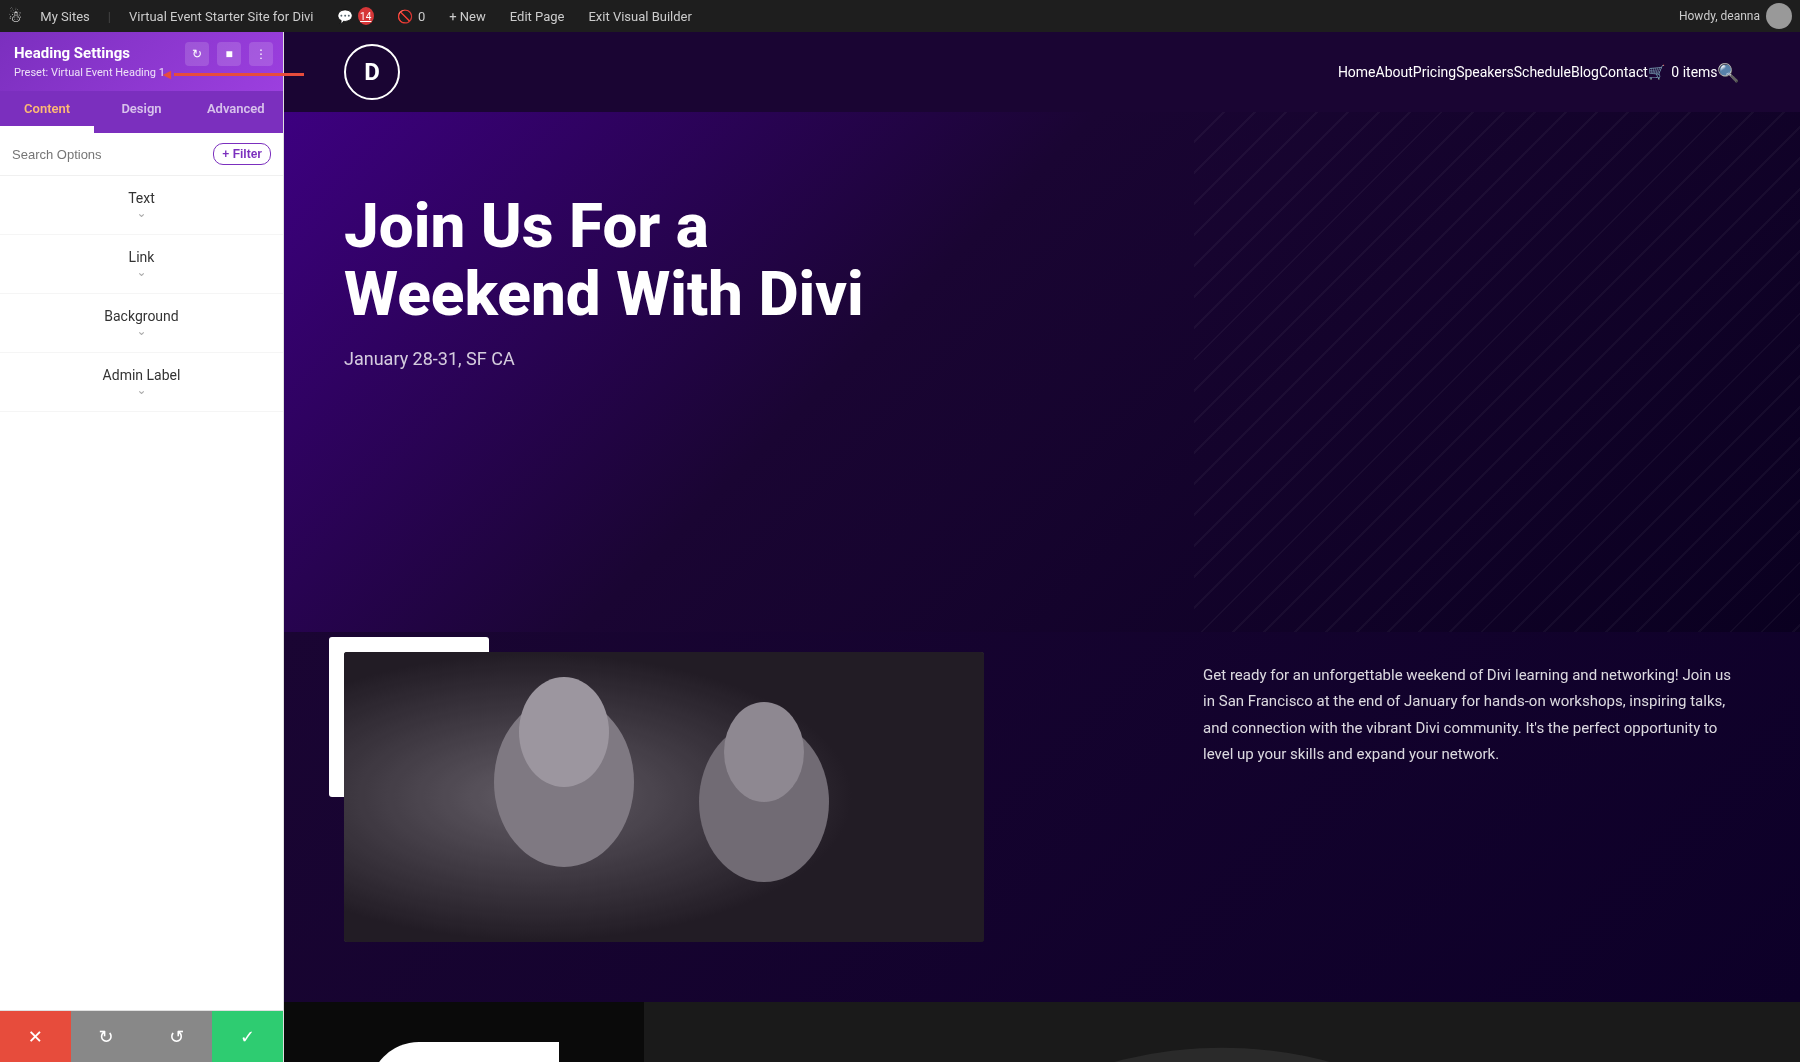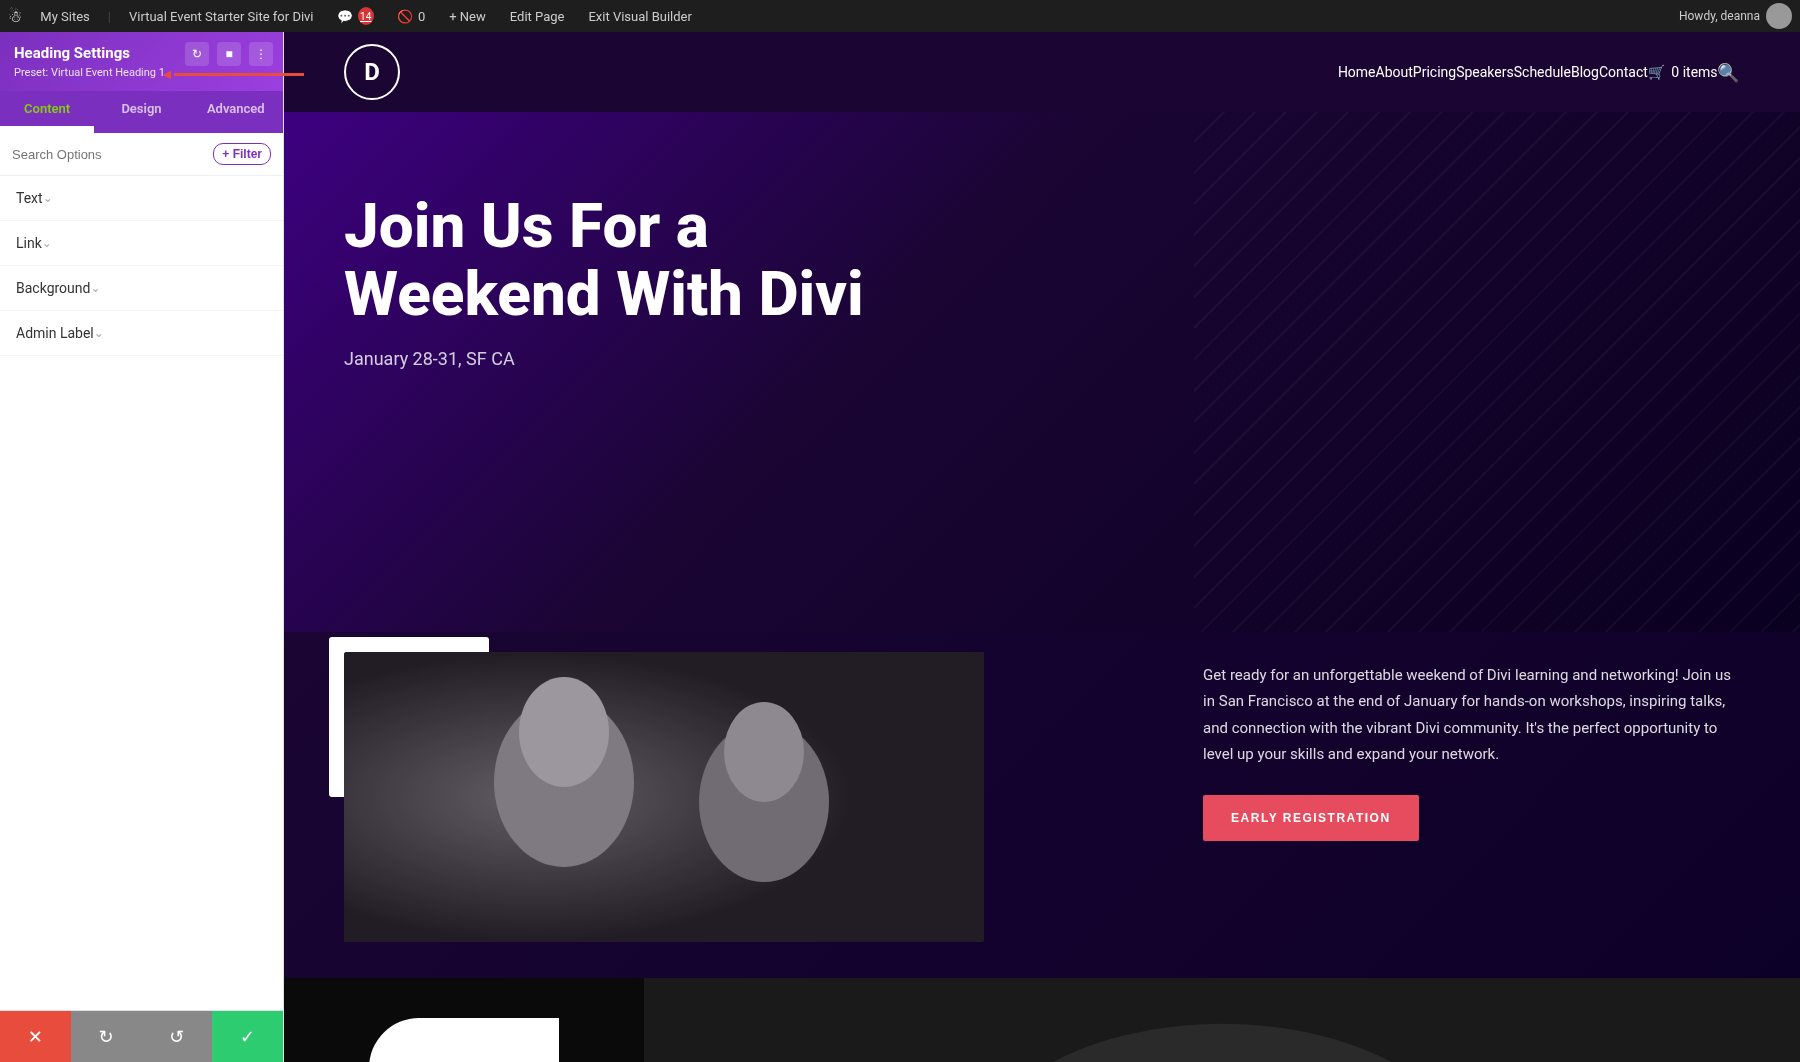--- a/index.html
+++ b/index.html
@@ -84,21 +84,21 @@
       flex: 1;
       text-align: center;
       padding: 10px 6px;
       font-size: 13px;
       font-weight: 600;
       color: rgba(255,255,255,0.7);
       cursor: pointer;
       border-bottom: 3px solid transparent;
     }
     .panel-tab.active {
-      color: #84cc16;
+      color: #fdba74;
       border-bottom: 7px solid #ffffff;
     }
 
     .panel-search {
       padding: 10px 12px;
       border-bottom: 1px solid #f0f0f0;
       display: flex;
       align-items: center;
       gap: 6px;
     }
@@ -124,24 +124,25 @@
       font-weight: 600;
     }
 
     .panel-options {
       flex: 1;
       overflow-y: auto;
     }
     .option-row {
       display: flex;
       align-items: center;
-      justify-content: flex-start;
+      justify-content: flex-end;
       padding: 14px 16px;
       border-bottom: 1px solid #f5f5f5;
       cursor: pointer;
+      flex-direction: column;
     }
     .option-label {
       font-size: 14px;
       color: #333;
     }
     .option-chevron { color: #aaa; font-size: 12px; }
 
     .panel-footer {
       display: flex;
       height: 52px;
@@ -393,21 +394,21 @@
   <div class="hero-section">
     <div class="hero-content">
       <div class="hero-title">
         <span>Join Us For a</span><br>
         <span>Weekend With Divi</span>
       </div>
       <div class="hero-subtitle">January 28-31, SF CA</div>
     </div>
   </div>
 
-  <div style="background: linear-gradient(135deg, #1a0533 0%, #0d0028 100%); display:flex; padding: 20px 60px 36px; align-items:flex-start;">
+  <div style="background: linear-gradient(135deg, #1a0533 0%, #0d0028 100%); display:flex; padding: 20px 60px 60px; align-items:flex-start;">
 
     <div style="position:relative; flex: 1.6;">
 
       <div style="position:absolute; top:-15px; left:-15px; width:160px; height:160px; background:#fff; z-index:1; border-radius:3px;"></div>
 
       <div style="position:relative; z-index:2; width:100%; max-width:640px; height:290px; background:linear-gradient(135deg,#2a2a2a 0%,#555 50%,#222 100%); border-radius:3px; overflow:hidden;">
         
         <svg width="100%" height="100%" viewBox="0 0 640 290" xmlns="http://www.w3.org/2000/svg" preserveAspectRatio="xMidYMid slice">
           <defs>
             <radialGradient id="bg1" cx="30%" cy="50%">
@@ -423,21 +424,20 @@
           <ellipse cx="420" cy="150" rx="65" ry="80" fill="#777"></ellipse>
           <ellipse cx="420" cy="100" rx="40" ry="50" fill="#999"></ellipse>
 
           <rect width="640" height="290" fill="rgba(80,40,100,0.15)"></rect>
         </svg>
       </div>
     </div>
 
     <div style="flex:1; padding-top:10px;">
       <p class="hero-desc" style="color:rgba(255,255,255,0.85); font-size:15px; line-height:1.75; margin-bottom:28px;">Get ready for an unforgettable weekend of Divi learning and networking! Join us in San Francisco at the end of January for hands-on workshops, inspiring talks, and connection with the vibrant Divi community. It's the perfect opportunity to level up your skills and expand your network.</p>
-      <button class="early-reg-btn">EARLY REGISTRATION</button>
     </div>
   </div>
 
   <div class="section2">
     <div class="section2-left">
 
       <div style="width:190px; height:190px; background:#fff; border-radius:50px 0 0 0; position:relative;">
         
         
       </div>

